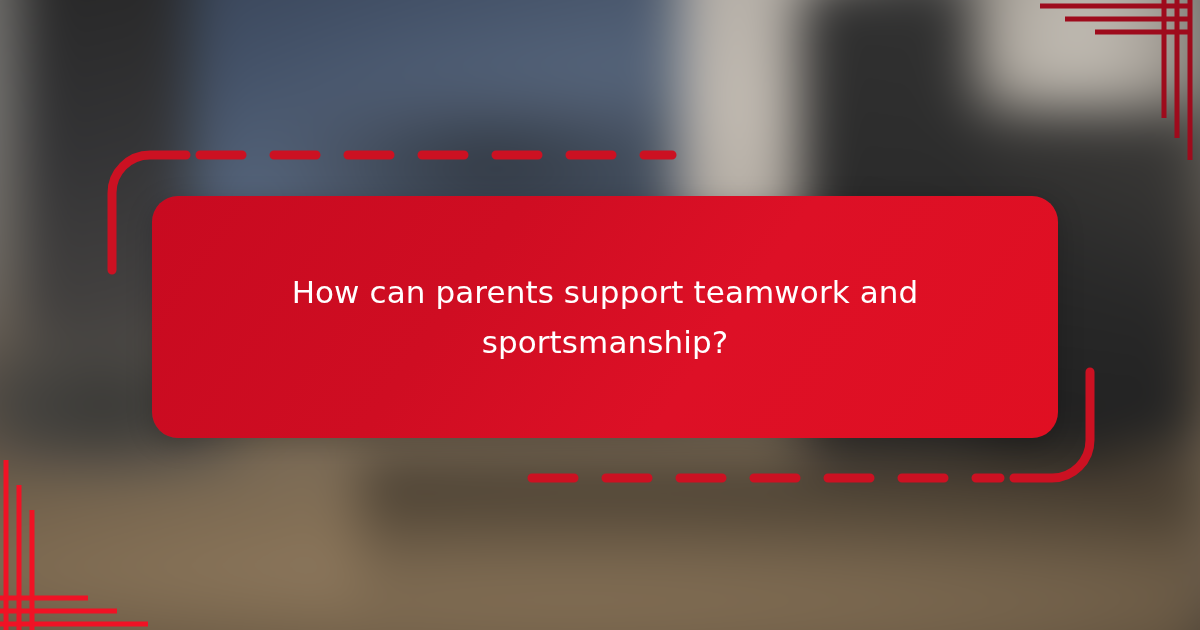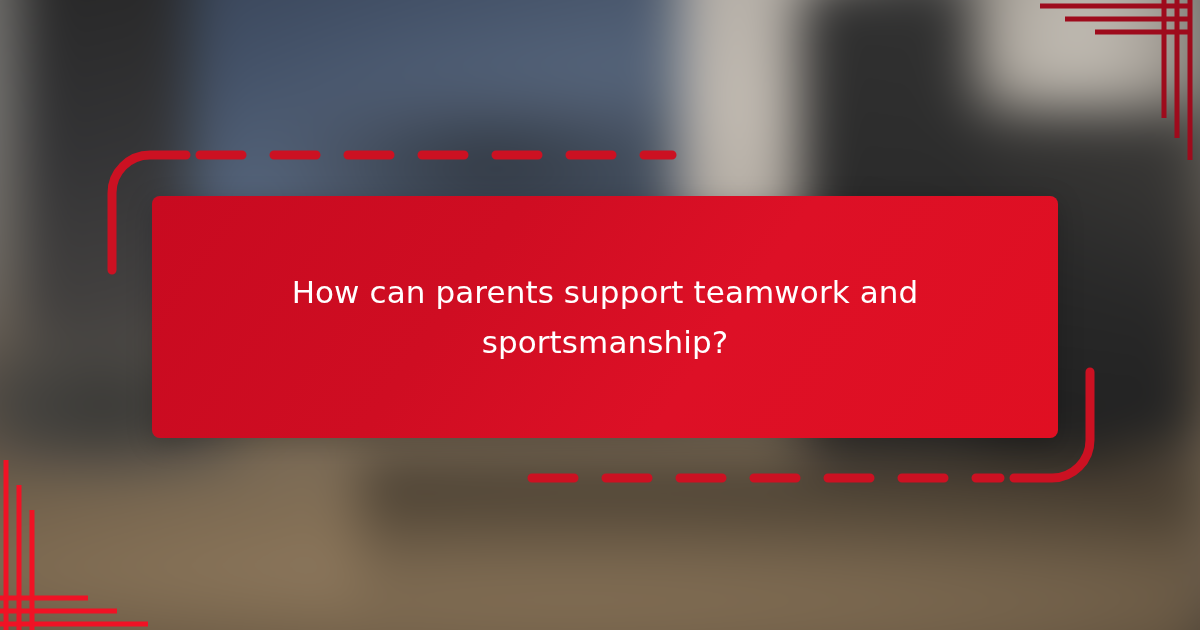--- a/index.html
+++ b/index.html
@@ -116,21 +116,21 @@
   
   .dash-frame { position: absolute; inset: 0; z-index: 4; pointer-events: none; }
 
   
   .question-card {
     position: absolute;
     left: 152px;
     top: 196px;
     width: 906px;
     height: 242px;
-    border-radius: 8px;
+    border-radius: 26px;
     background: linear-gradient(125deg, #c80a20 0%, #cf0d22 35%, #dd1026 62%, #e00f22 100%);
     z-index: 5;
     display: flex;
     align-items: center;
     justify-content: center;
     box-shadow: 0 6px 26px rgba(0,0,0,0.22);
   }
 
   .question-text {
     color: #ffffff;

